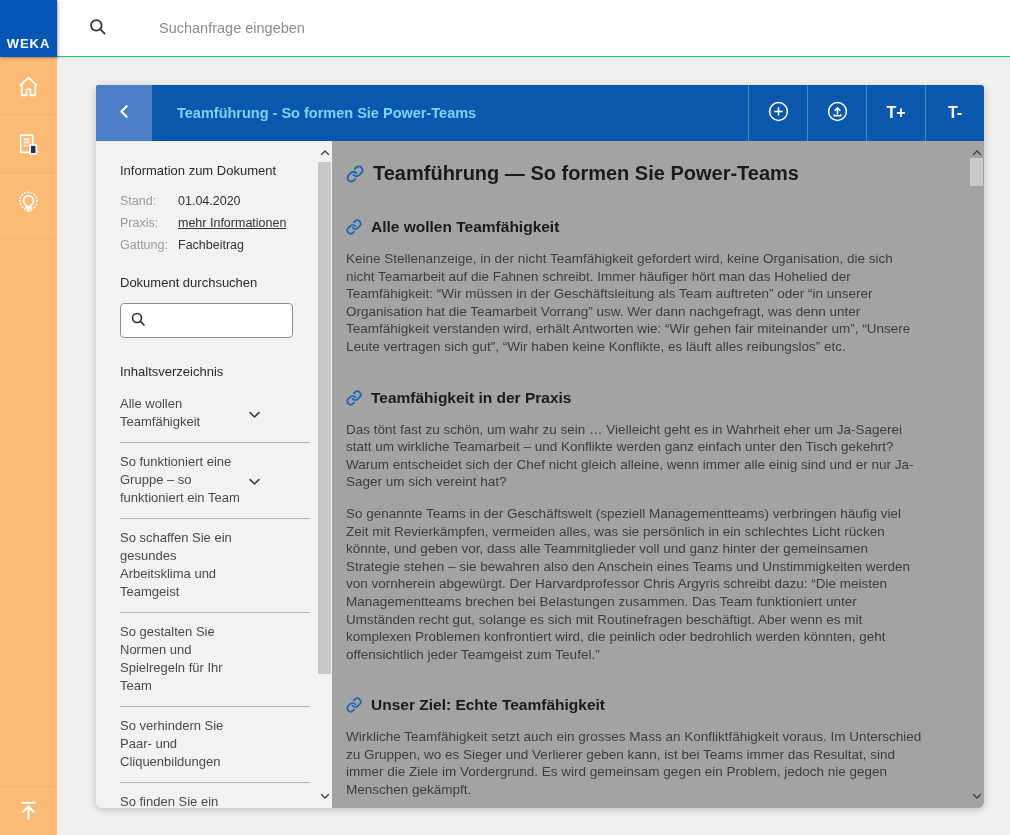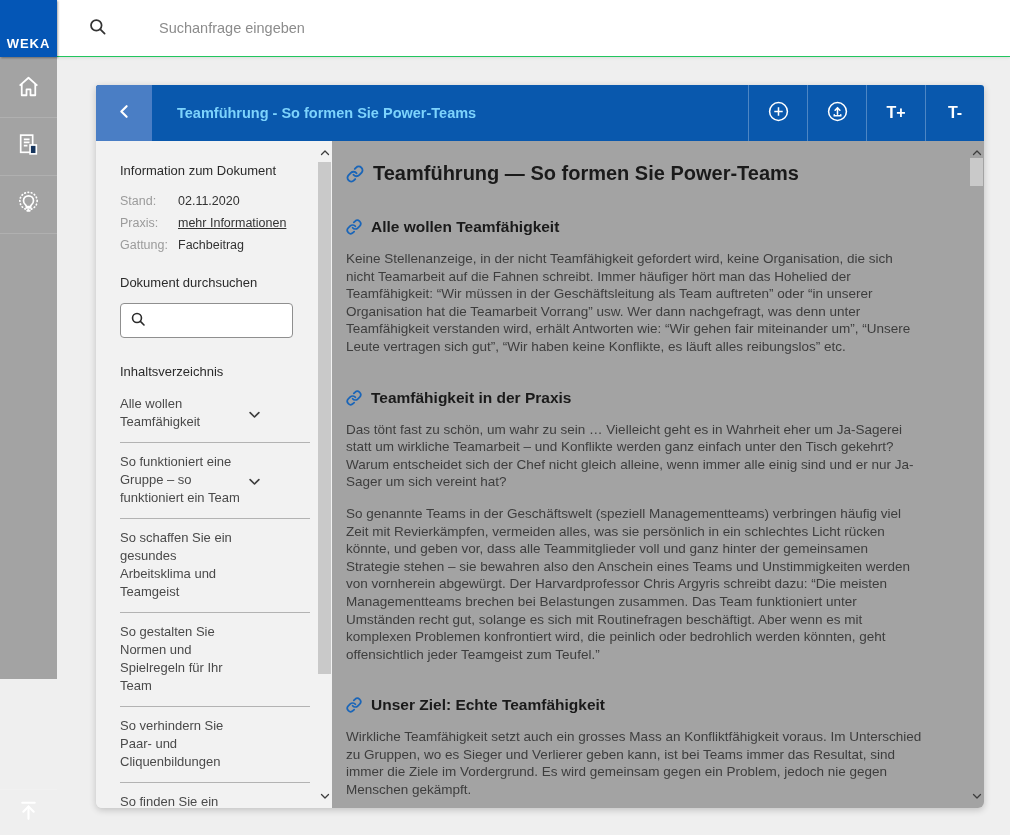--- a/index.html
+++ b/index.html
@@ -1,19 +1,19 @@
 <!DOCTYPE html>
 <html><head>
 <meta charset="utf-8">
 <style>
   * { margin:0; padding:0; box-sizing:border-box; }
   html,body { width:1010px; height:835px; overflow:hidden; font-family:"Liberation Sans", sans-serif; background:#efefef; }
 
   
-  .rail { position:absolute; left:0; top:0; width:57px; height:679px; background:#a3a3a3; z-index:5; }
+  .rail { position:absolute; left:0; top:0; width:57px; height:835px; background:#fdba74; z-index:5; }
   .logo { position:absolute; left:0; top:0; width:57px; height:57px; background:#0456b6; color:#fff; display:flex; align-items:flex-end; justify-content:center; padding-bottom:6px; font-weight:bold; font-size:13px; letter-spacing:1px; box-shadow:1px 1px 2px rgba(0,0,0,.35); }
   .rail-item { position:absolute; left:0; width:57px; height:58px; display:flex; align-items:center; justify-content:center; cursor:pointer; }
   .rail-item svg { width:25px; height:25px; }
   .rail-div { position:absolute; left:0; width:57px; height:1px; background:rgba(255,255,255,.14); }
 
   
   .topbar { position:absolute; left:57px; top:0; right:0; height:57px; background:#fff; border-bottom:1px solid #22c55e; box-shadow:0 1px 3px rgba(0,0,0,.08); display:flex; align-items:center; padding-left:31px; z-index:4;gap:40px; }
   .topbar svg { width:19px; height:19px; flex:0 0 auto; }
   .topbar input { border:0; outline:0; margin-left:12px; font-size:14.5px; color:#333; width:700px; font-family:"Liberation Sans", sans-serif; }
   .topbar input::placeholder { color:#8c8c8c; }
@@ -164,21 +164,21 @@
       <div class="tb-btn">T+</div>
       <div class="tb-btn">T-</div>
     </div>
   </div>
 
   <aside class="panel">
     <div class="p-head">Information zum Dokument</div>
     <div class="meta">
       <div class="meta-row">
         <span class="meta-label">Stand:</span>
-        <span class="meta-value">02.11.2020</span>
+        <span class="meta-value">01.04.2020</span>
       </div>
       <div class="meta-row">
         <span class="meta-label">Praxis:</span>
         <a class="meta-link">mehr Informationen</a>
       </div>
       <div class="meta-row">
         <span class="meta-label">Gattung:</span>
         <span class="meta-value">Fachbeitrag</span>
       </div>
     </div>

